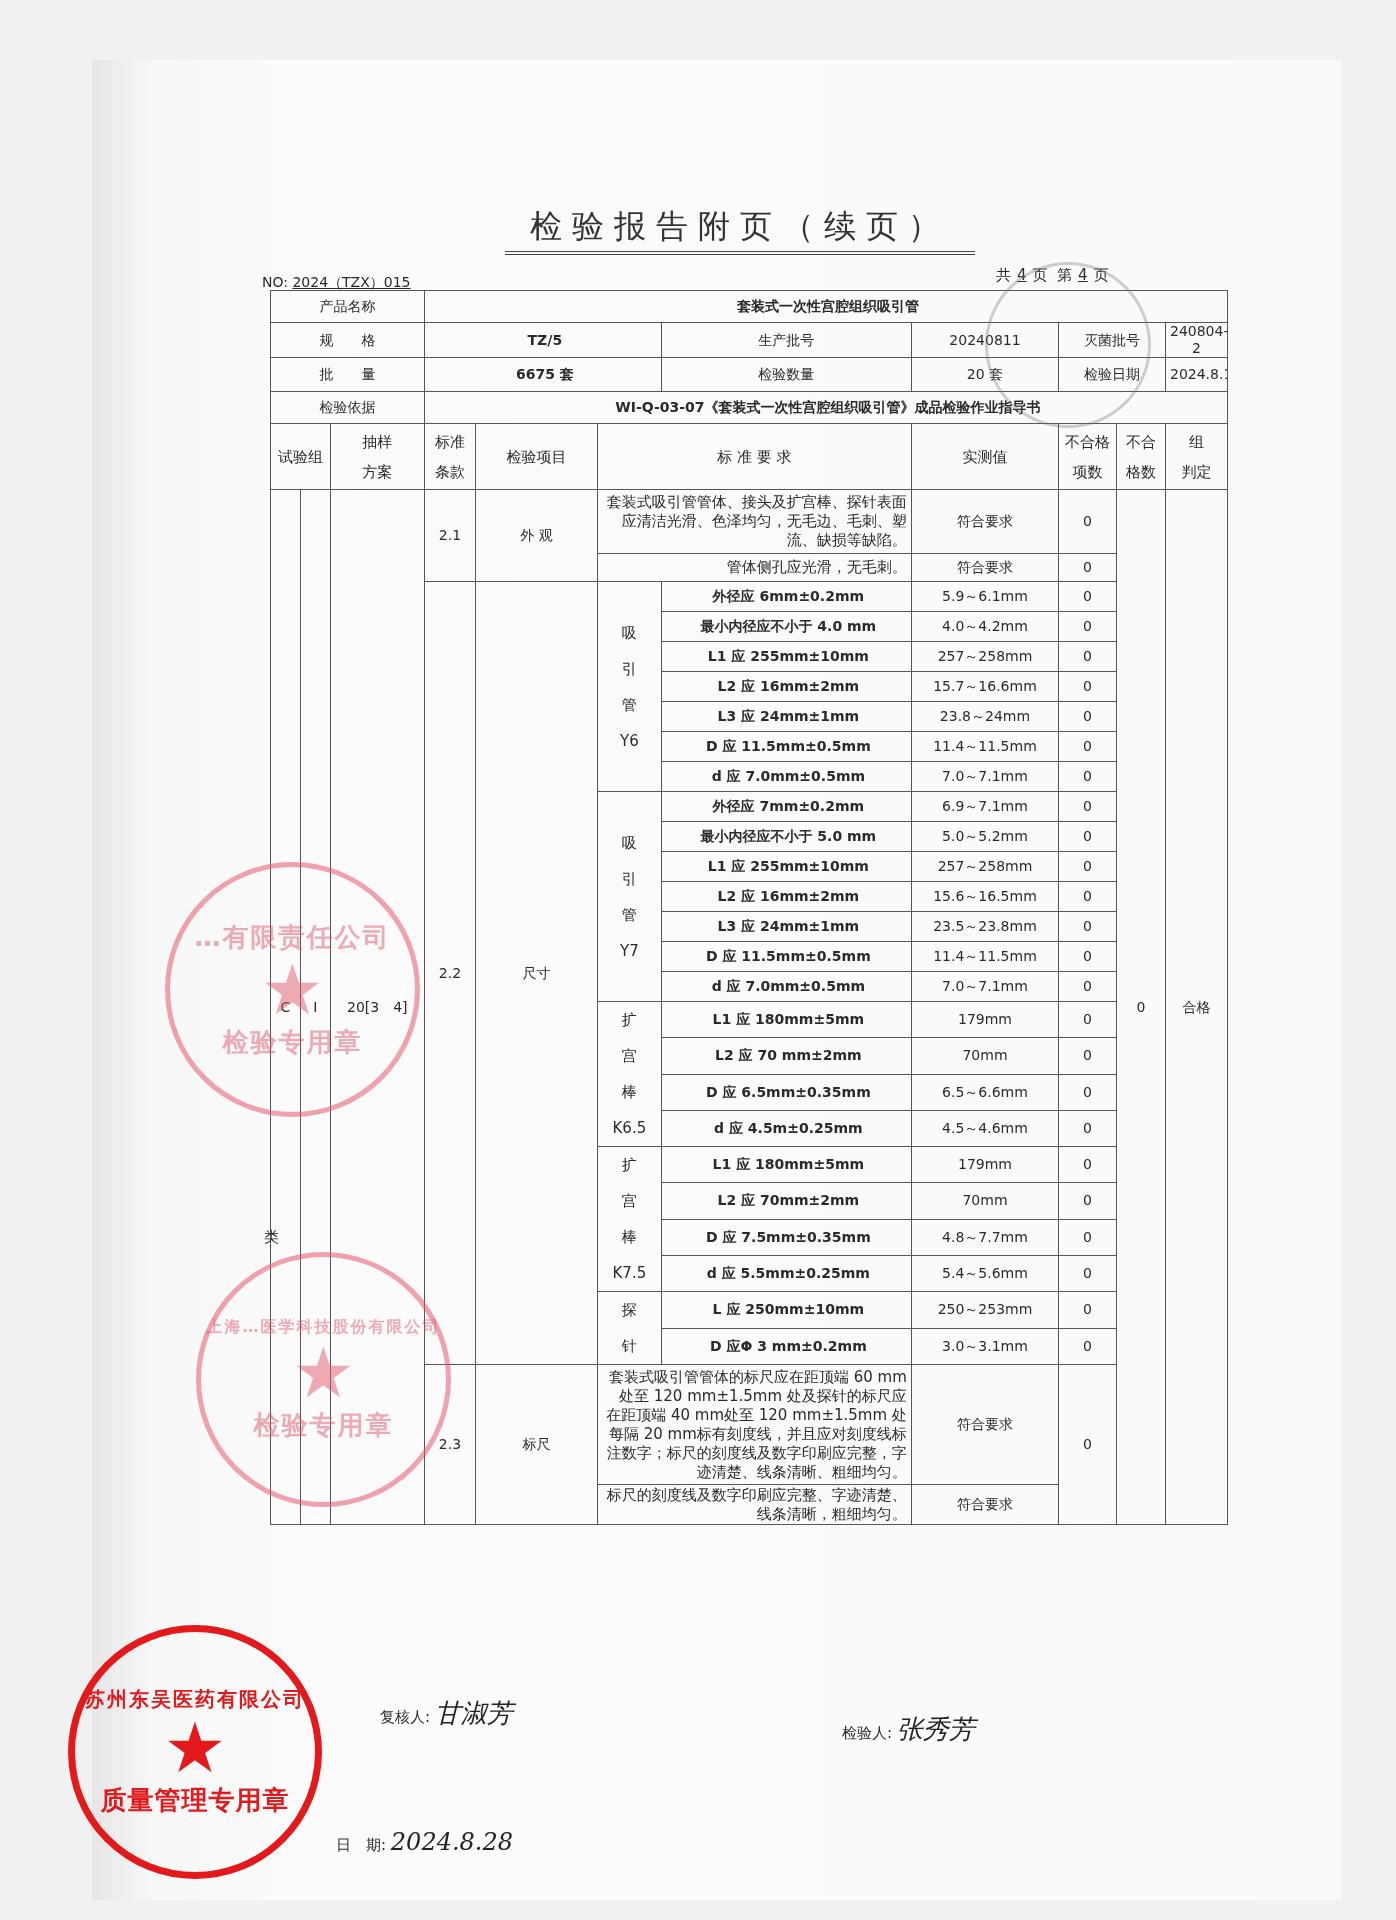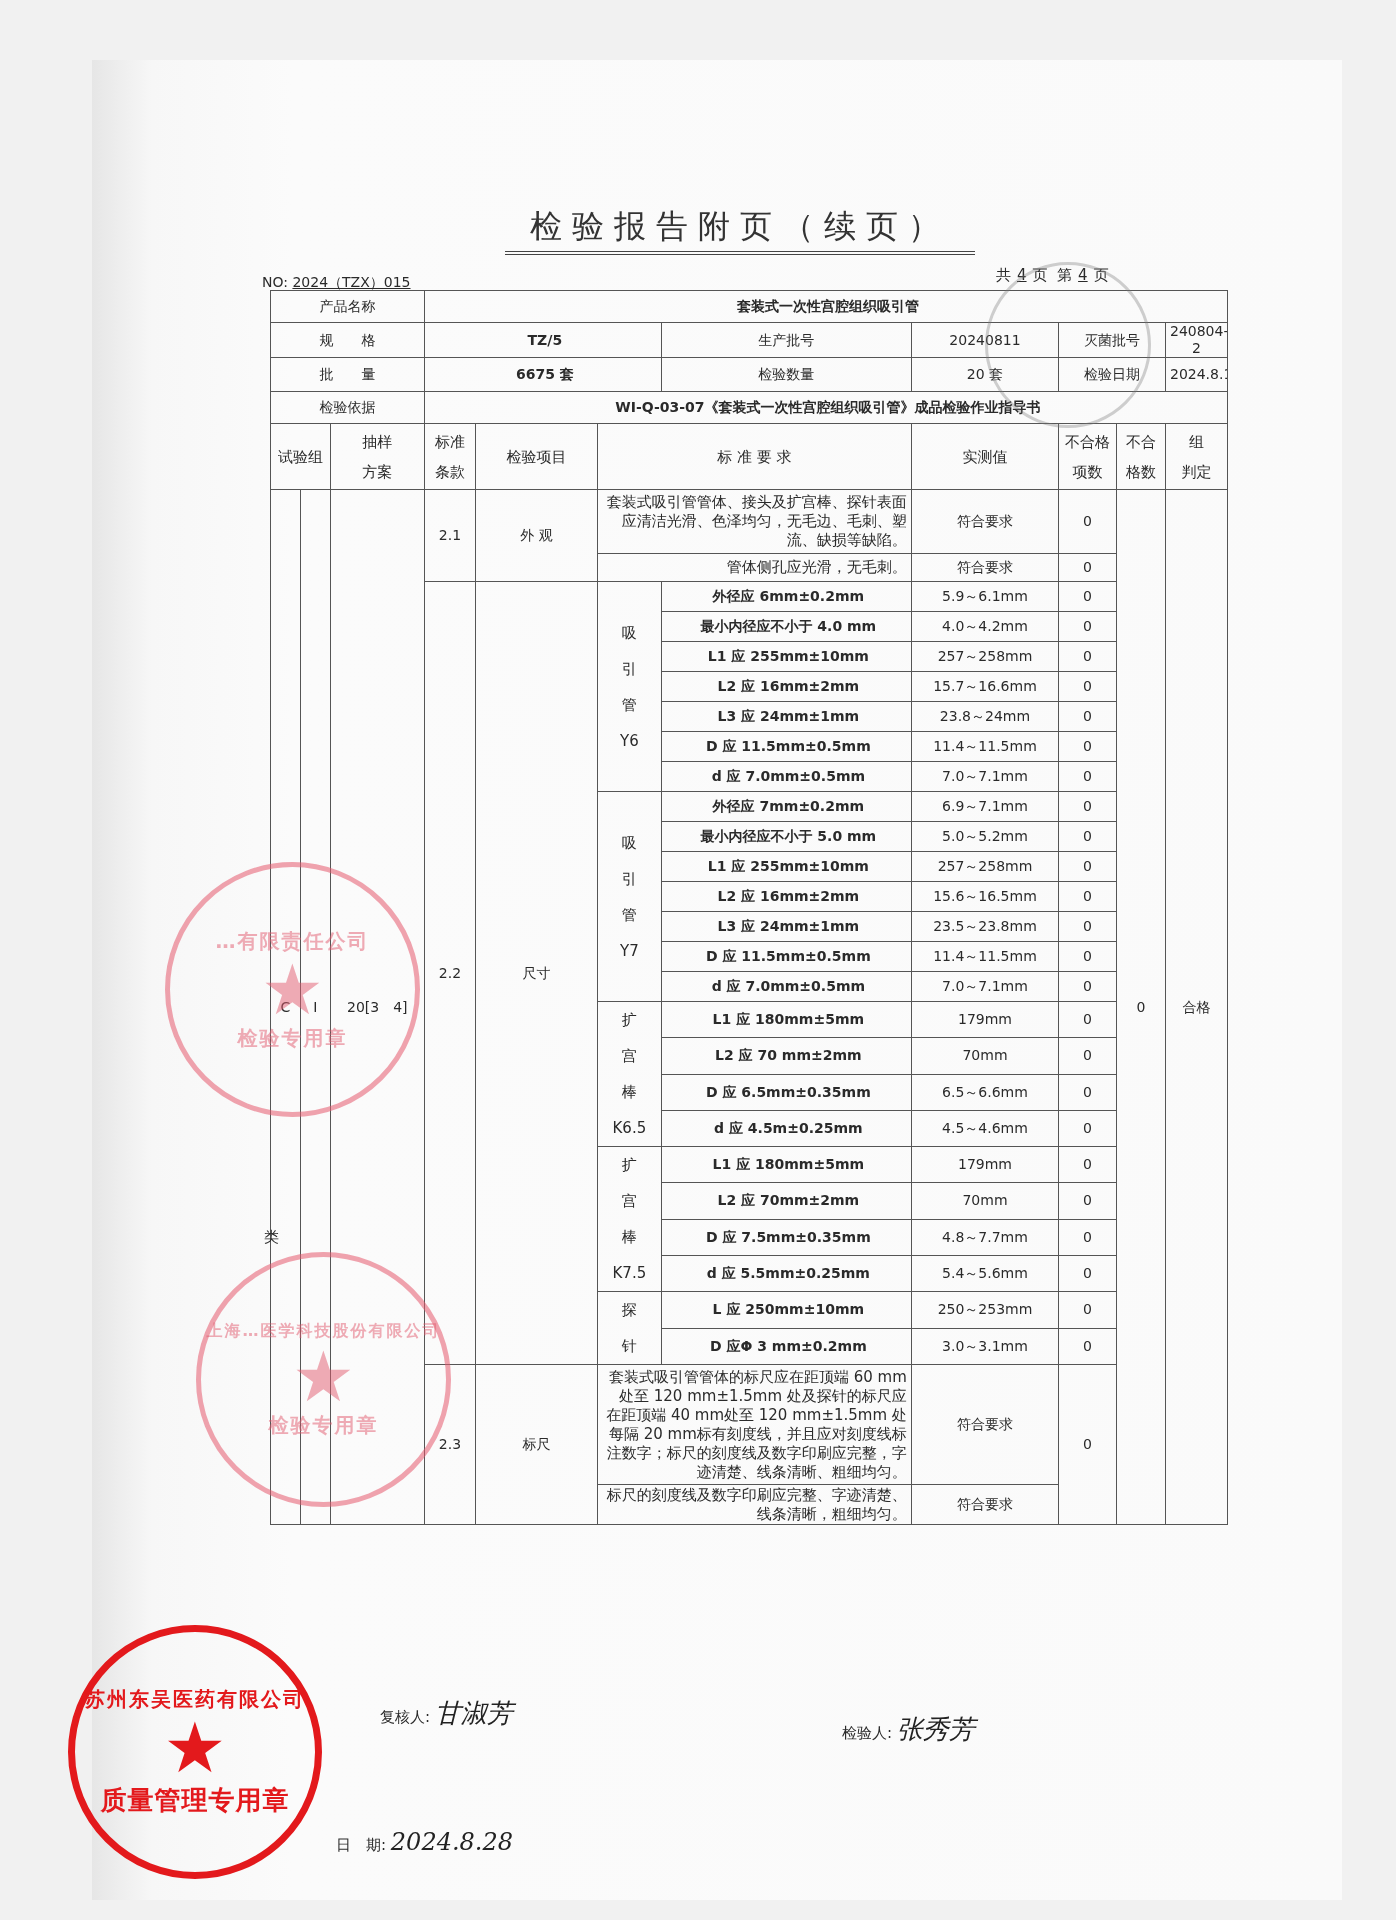--- a/index.html
+++ b/index.html
@@ -40,21 +40,21 @@
   .sign-area { position: absolute; font-size: 15px; }
   .sig { font-family: "DejaVu Serif", serif; font-style: italic; font-size: 26px; color: #222; }
   .stamp {
     position: absolute; border-radius: 50%; pointer-events: none;
     display: flex; align-items: center; justify-content: center; flex-direction: column;
   }
   .stamp .star { font-size: 70px; line-height: 70px; }
   .stamp-pink { border: 5px solid rgba(230,90,110,0.55); color: rgba(225,90,110,0.5); }
   .stamp-red { border: 7px solid #e3191c; color: #e3191c; }
   .stamp-grey { border: 3px solid rgba(120,120,120,0.35); color: rgba(120,120,120,0.35); }
-  .stamp .ring-text { font-size: 20px; font-weight: bold; letter-spacing: 2px; }
+  .stamp .ring-text { font-size: 26px; font-weight: bold; letter-spacing: 2px; }
   .stamp .base-text { font-size: 26px; font-weight: bold; letter-spacing: 1px; }
 </style>
 </head>
 <body>
 
 <div class="paper"></div>
 
 <div class="title">检验报告附页（续页）</div>
 
 <div class="docno">

